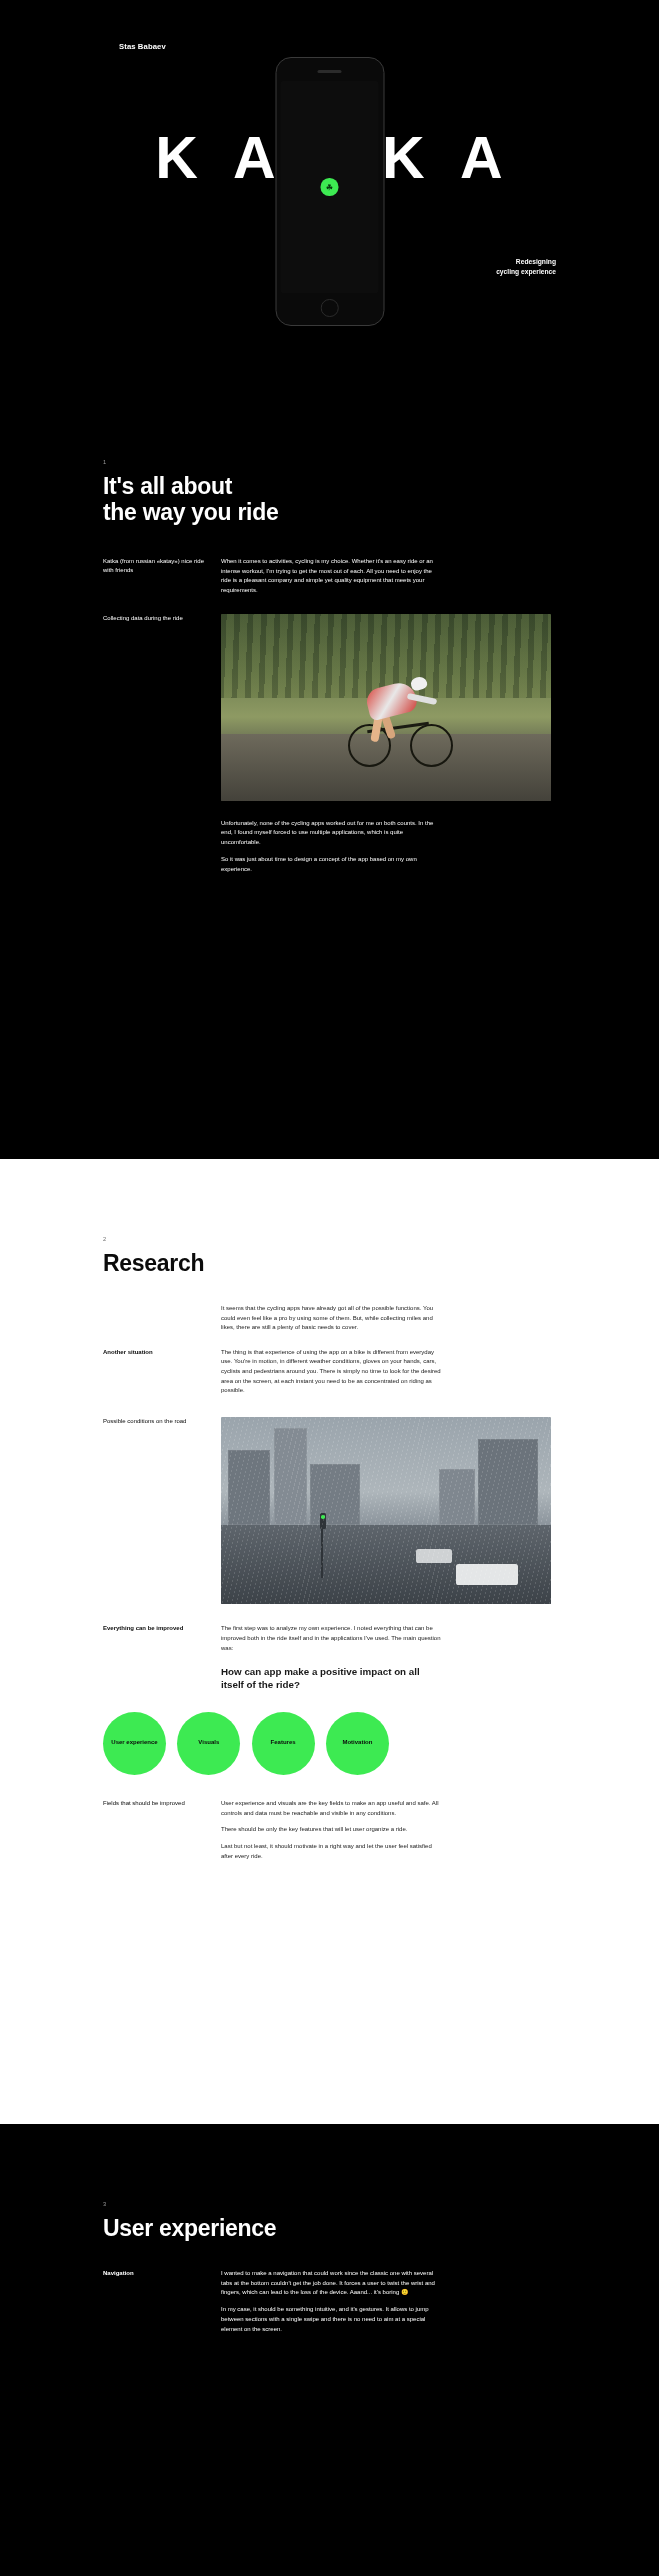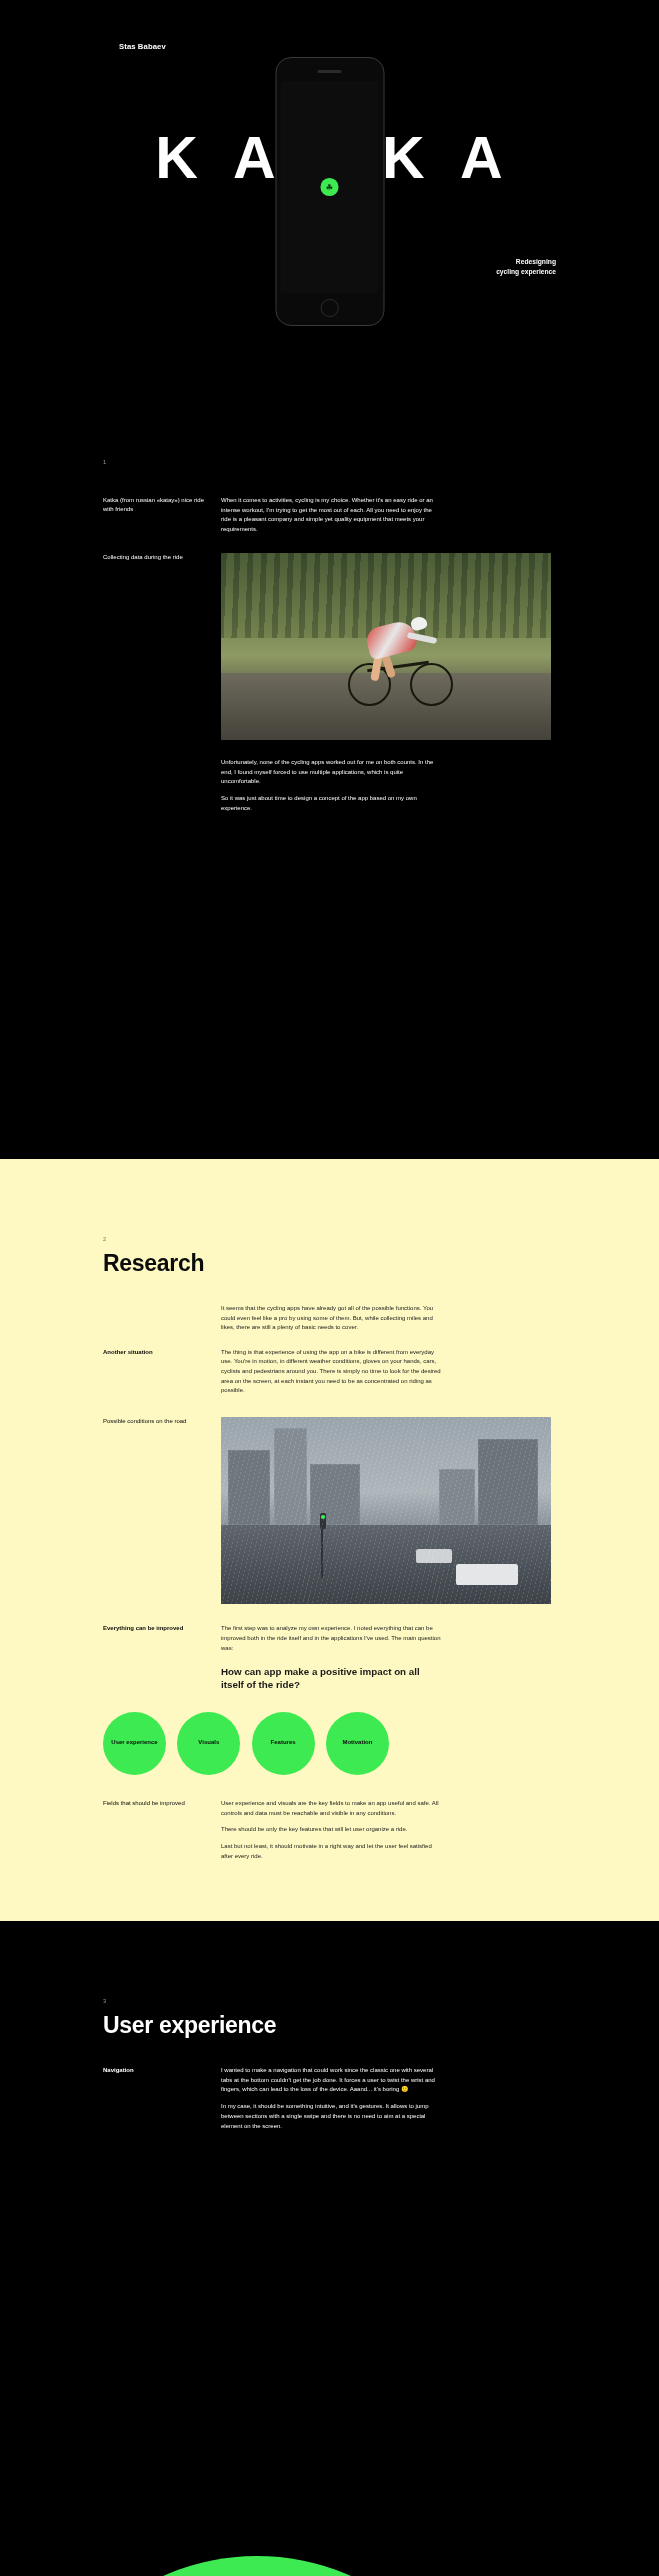--- a/index.html
+++ b/index.html
@@ -222,24 +222,24 @@
   .wheel.w2 { left: 64px; }
   .bar {
     position: absolute; left: 20.6px; top: 56px;
     width: 62px; height: 2.6px;
     background: #1b1b12;
     transform: rotate(-8deg);
   }
 
   
   .research {
-    background: #fef9c3;
+    background: #ffffff;
     color: #0b0b0b;
     position: relative;
-    height: 762px;
+    height: 965px;
   }
   .research .sec-num { color: #6f6f6f; }
   .research .sec-h1 { color: #0b0b0b; }
   .research .row .label { color: #0b0b0b; }
   .research .row .body { color: #1a1a1a; }
 
   .q-head {
     font-size: 9.8px;
     font-weight: bold;
     line-height: 1.35;
@@ -360,20 +360,24 @@
       <div class="hbtn"></div>
     </div>
 
     <div class="hero-tag">
       <div>Redesigning</div>
       <div>cycling experience</div>
     </div>
 
     <div class="content" style="top:459px;">
       <div class="sec-num">1</div>
+      <h1 class="sec-h1">
+        <span>It's all about</span><br>
+        <span>the way you ride</span>
+      </h1>
 
       <div class="row" style="margin-top:31px;">
         <div class="label">Katka (from russian «katay») nice ride with friends</div>
         <div class="body">
           <p>When it comes to activities, cycling is my choice. Whether it's an easy ride or an intense workout, I'm trying to get the most out of each. All you need to enjoy the ride is a pleasant company and simple yet quality equipment that meets your requirements.</p>
         </div>
       </div>
 
       <div class="row" style="margin-top:18.5px;">
         <div class="label">Collecting data during the ride</div>

